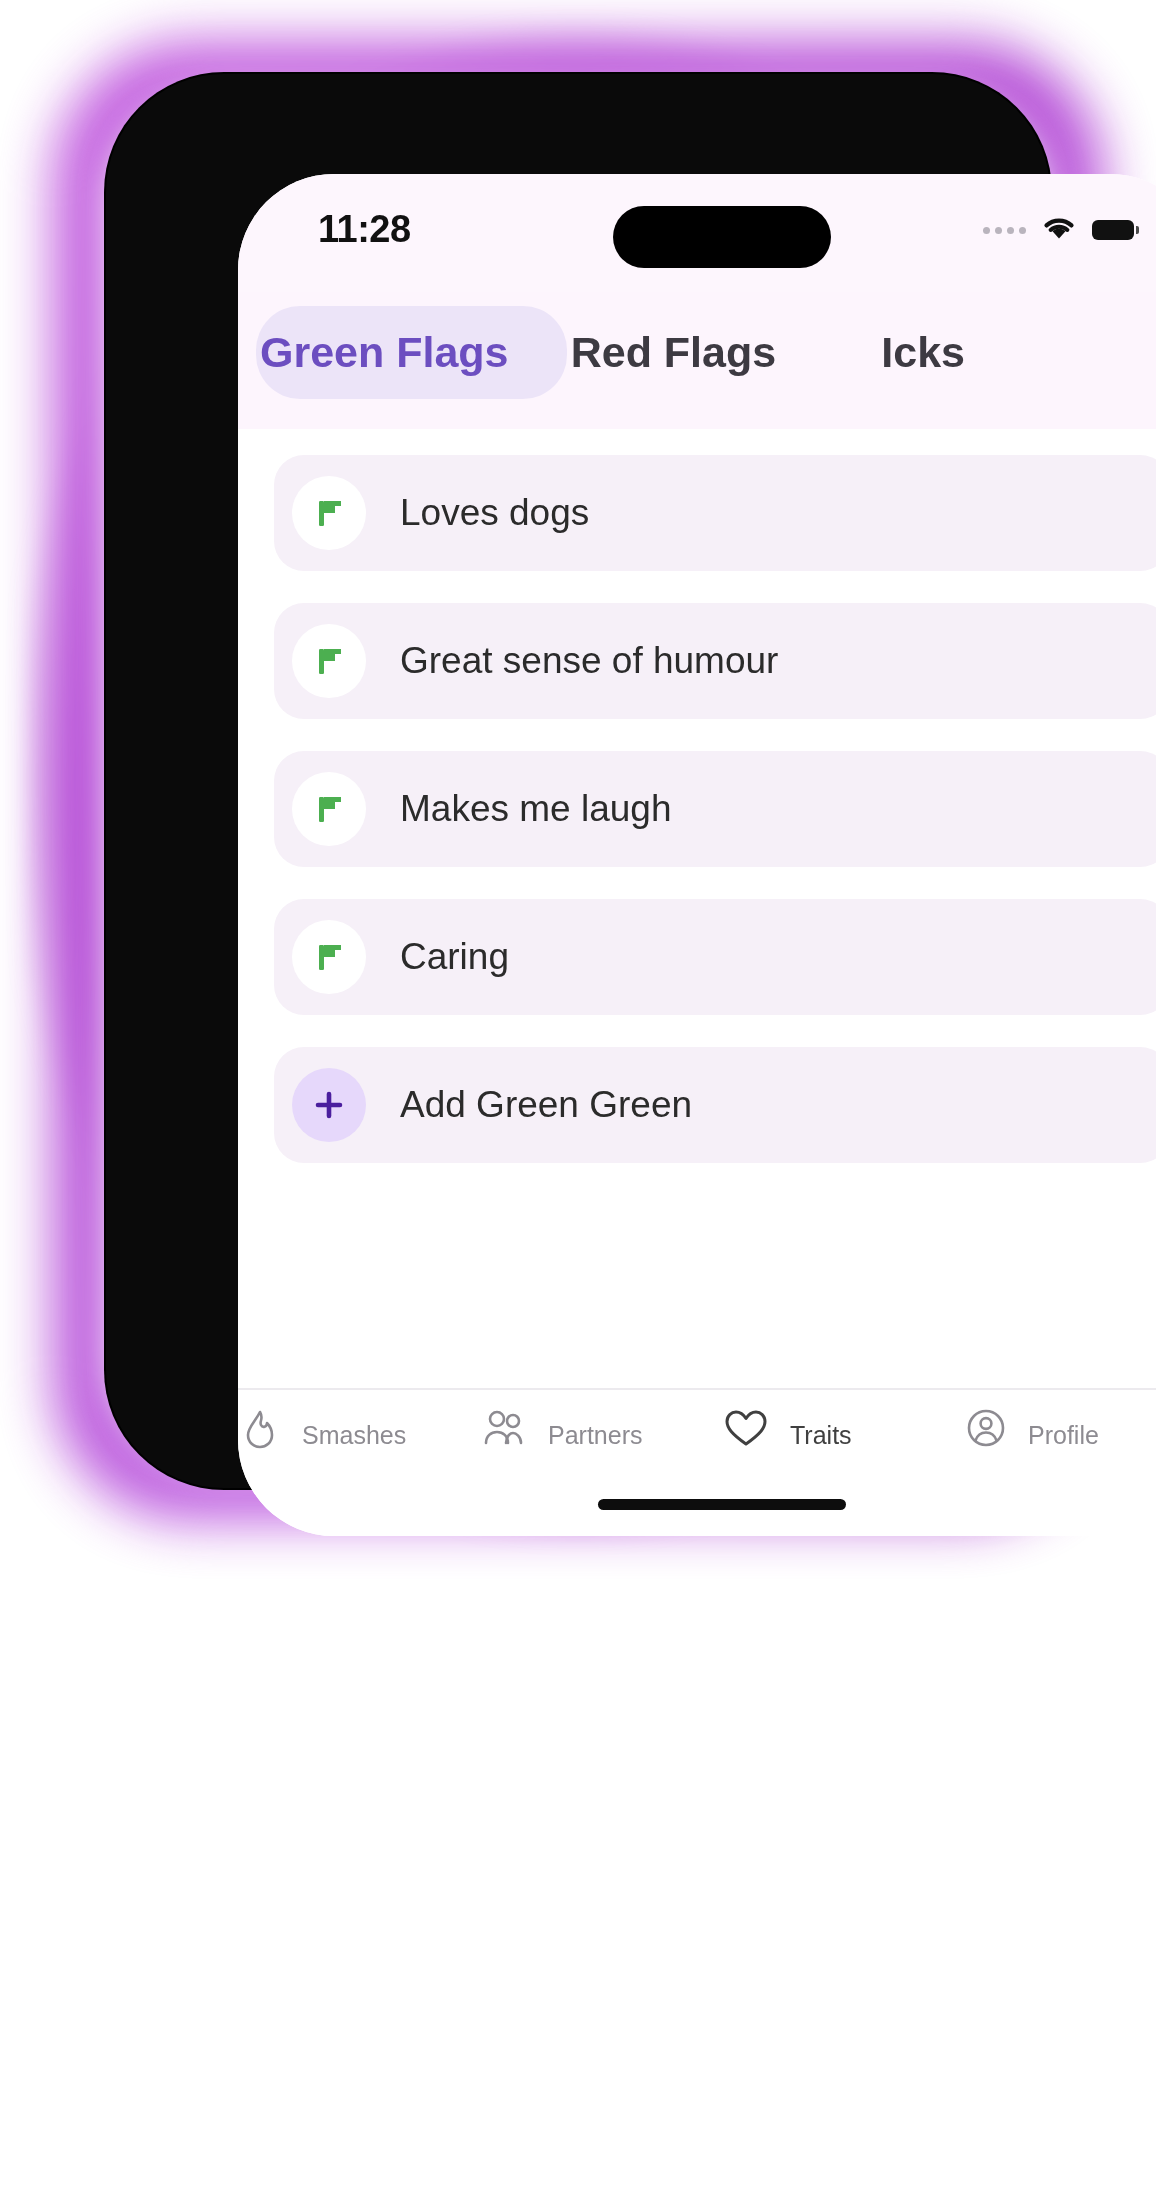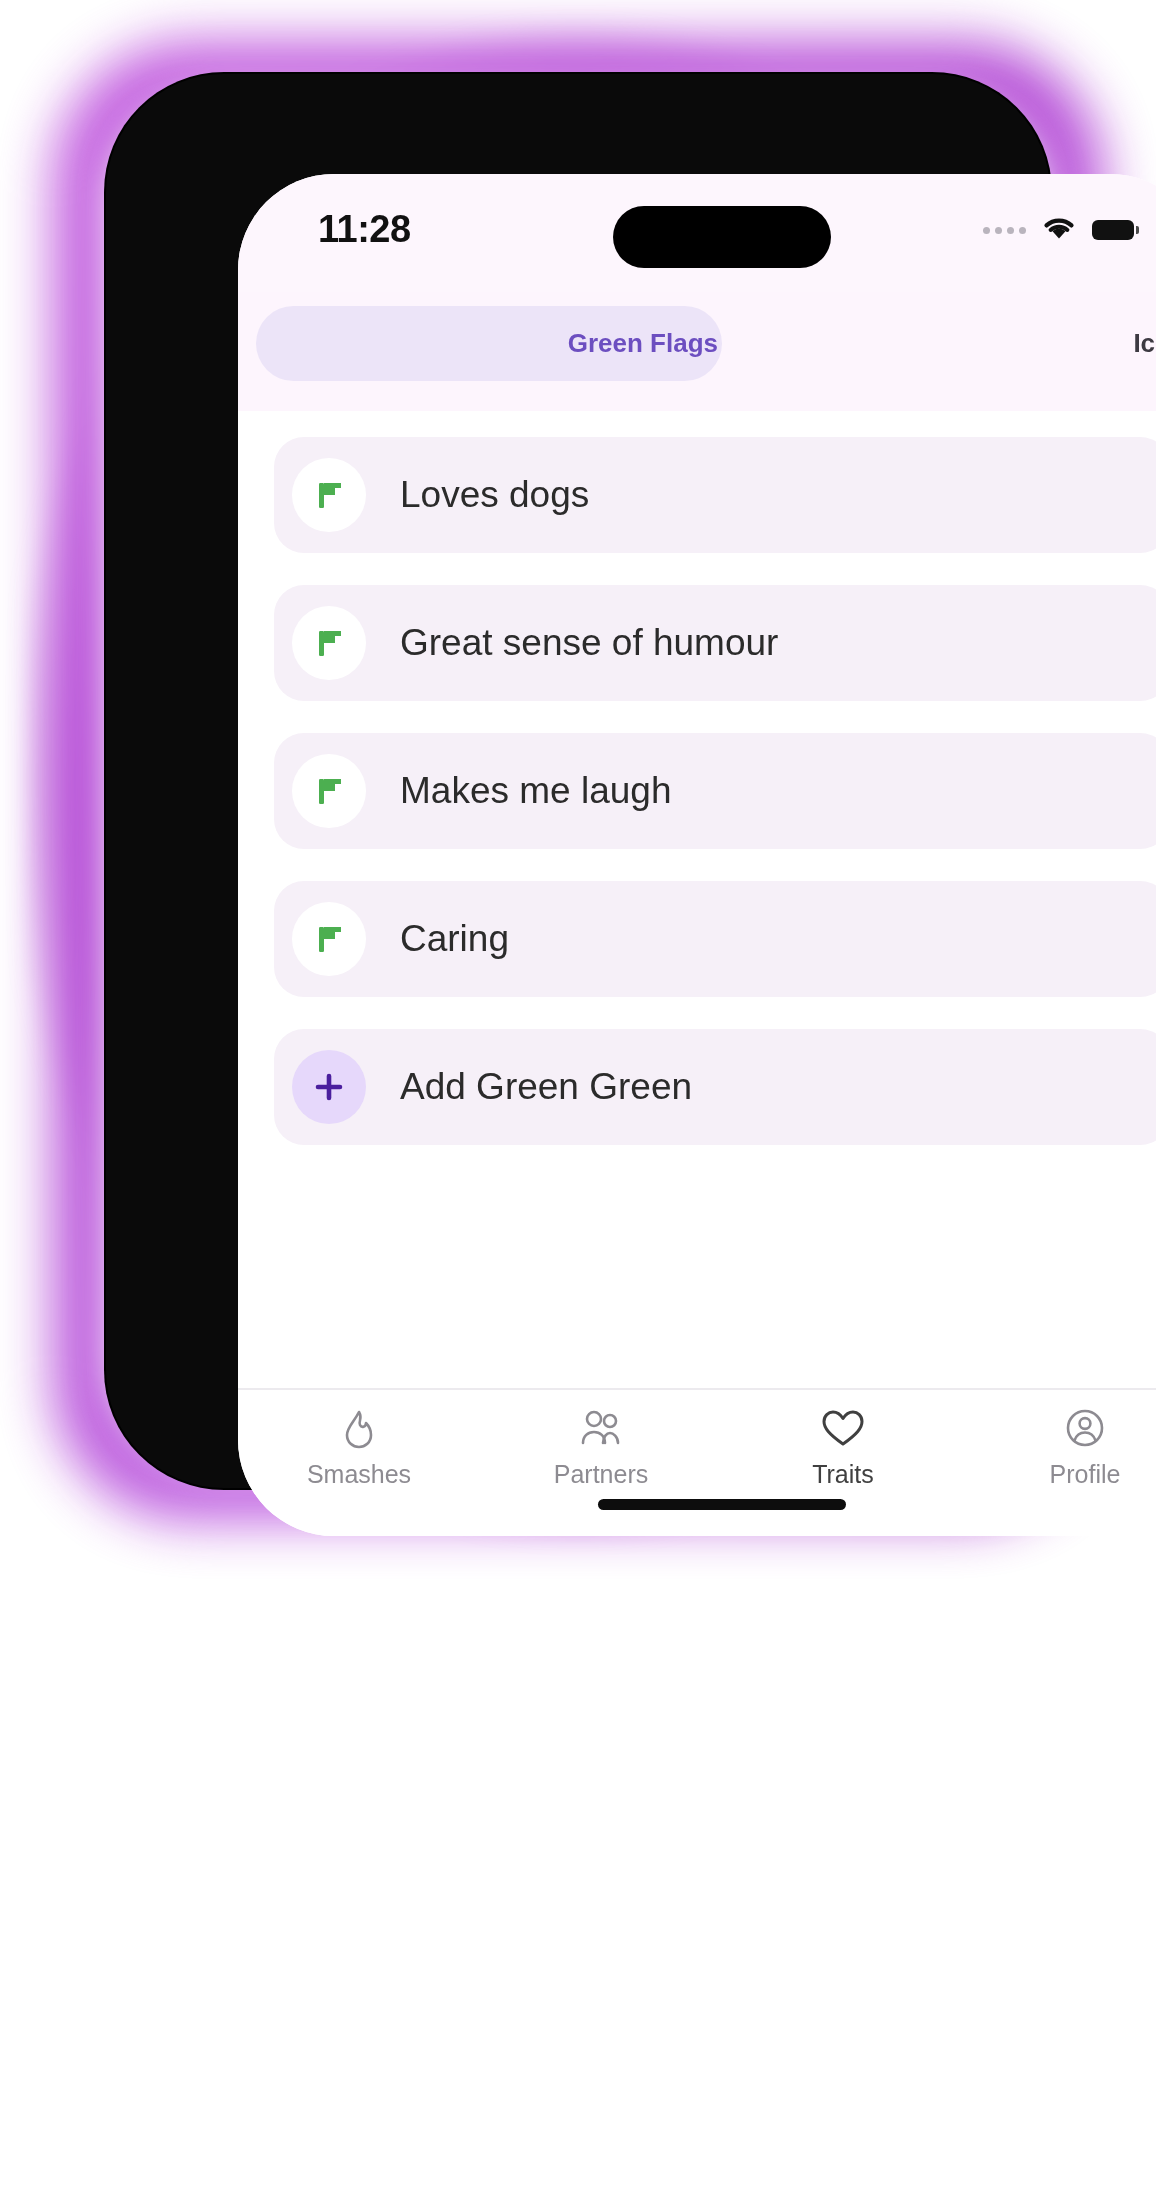--- a/index.html
+++ b/index.html
@@ -121,22 +121,22 @@
   
   .tabs {
     flex: 0 0 auto;
     background: #fdf5fd;
     padding: 14px 18px 30px 18px;
     display: flex;
     align-items: center;
   }
   .tab {
     flex: 1 1 0;
-    text-align: right;
-    font-size: 26px;
+    text-align: left;
+    font-size: 43px;
     font-weight: bold;
     color: #3d3a42;
     padding: 22px 4px;
     border-radius: 44px;
     white-space: nowrap;
   }
   .tab.active {
     background: #ece4f8;
     color: #6c4ec0;
   }
@@ -178,23 +178,23 @@
     height: 148px;
     border-top: 2px solid #eceaee;
     background: #ffffff;
     display: flex;
     align-items: flex-start;
     padding-top: 16px;
   }
   .nav-item {
     flex: 1 1 0;
     display: flex;
-    flex-direction: column;
-    align-items: center;
-    gap: 10px;
+    flex-direction: row;
+    align-items: flex-end;
+    gap: 20px;
     color: #8d8b91;
   }
   .nav-item.active { color: #404040; }
   .nav-label { font-size: 25px; }
   .homebar {
     position: absolute;
     left: 50%; bottom: 26px;
     transform: translateX(-50%);
     width: 248px; height: 11px;
     border-radius: 8px;
@@ -232,20 +232,23 @@
           </span>
           <span class="battery"></span>
         </div>
       </div>
 
       <div class="tabs">
         <div class="tab active">
           <span>Green Flags</span>
         </div>
         <div class="tab">
+          <span>Red Flags</span>
+        </div>
+        <div class="tab">
           <span>Icks</span>
         </div>
       </div>
 
       <div class="list">
 
         <div class="row">
           <span class="av">
             <svg class="flag-ico" width="42" height="42" viewBox="0 0 42 42">
               <rect x="11" y="9" width="5" height="25" rx="1.2" fill="#4caf50"></rect>

